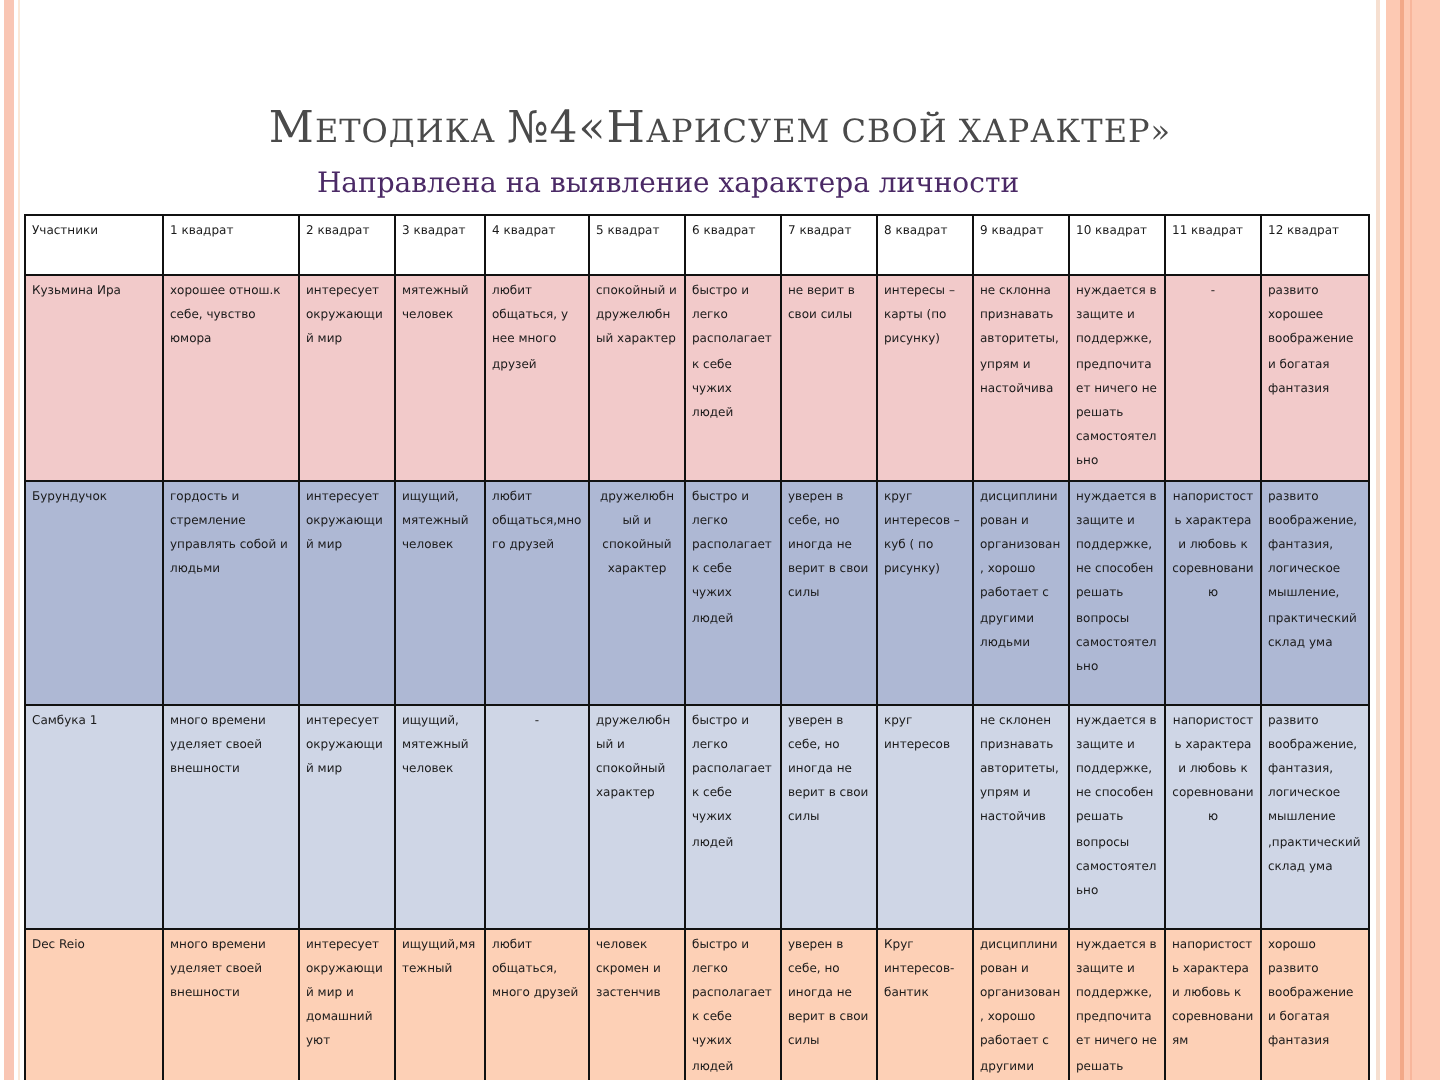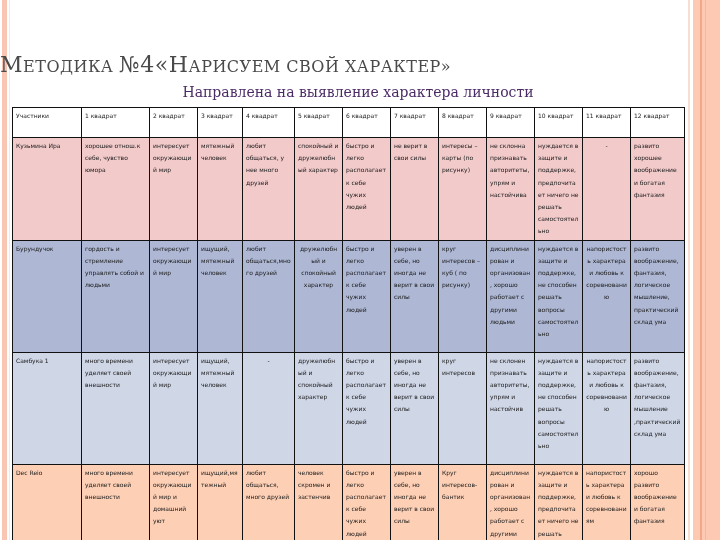--- a/index.html
+++ b/index.html
@@ -7,27 +7,27 @@
   body { position: relative; font-family: "Liberation Sans", sans-serif; }
 
   .left-strip1 { position: absolute; left: 2px; top: 0; width: 5px; height: 540px; background: #f9c6b4; }
   .left-strip2 { position: absolute; left: 9px; top: 0; width: 1px; height: 540px; background: #fbe9d8; }
   .right-deco { position: absolute; left: 693px; top: 0; width: 27px; height: 540px; background: #fdc9b3; }
   .right-line1 { position: absolute; left: 688px; top: 0; width: 2px; height: 540px; background: #f6dfd0; }
   .right-line2 { position: absolute; left: 700px; top: 0; width: 2px; height: 540px; background: #f2a888; }
   .right-line3 { position: absolute; left: 705px; top: 0; width: 1px; height: 540px; background: #f8b69c; }
 
   .title {
-    position: absolute; left: 0; top: 52px; width: 720px; 
+    position: absolute; left: 0; top: 52px; width: 720px; text-align: center;
     font-family: "DejaVu Serif", serif; font-size: 22px; color: #4a4a4a; letter-spacing: 0.5px;
   }
   .title .small { font-size: 16px; }
   .subtitle {
     position: absolute; left: 0; top: 84px; width: 668px; text-align: center;
-    font-family: "DejaVu Serif", serif; font-size: 14px; color: #4b2a66; margin-left: 24px;
+    font-family: "DejaVu Serif", serif; font-size: 14px; color: #4b2a66;
   }
 
   table.grid {
     position: absolute; left: 12px; top: 107px; width: 673px;
     border-collapse: collapse; table-layout: fixed;
     font-family: "DejaVu Sans", sans-serif; font-size: 6px; line-height: 12.2px; color: #1a1a1a;
   }
   table.grid td, table.grid th {
     border: 1px solid #111; vertical-align: top; padding: 2px 3px; font-weight: normal; text-align: left;
     word-wrap: break-word; overflow: hidden;

